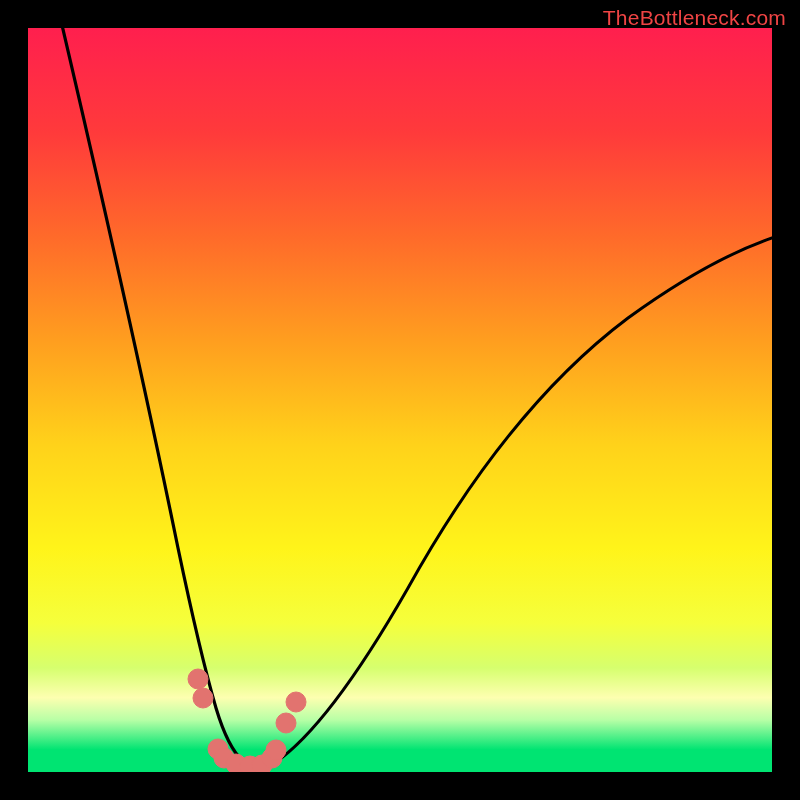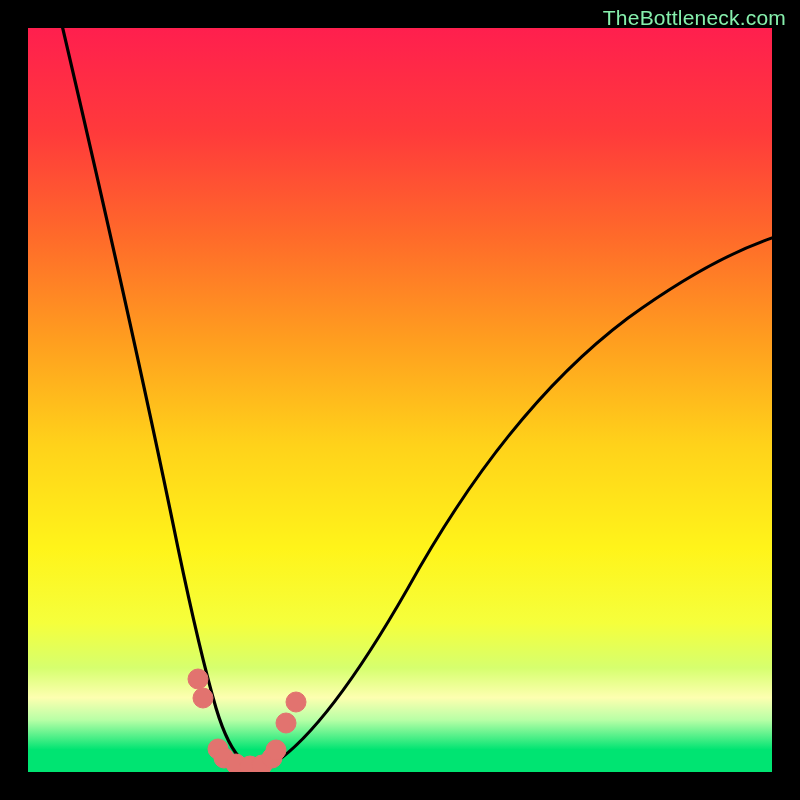--- a/index.html
+++ b/index.html
@@ -43,21 +43,21 @@
       #fdffb0 90%,
       #b8ffa6 93%,
       #00e472 97%,
       #00e472 100%
     );
   }
   .watermark {
     position: absolute;
     top: 6px;
     right: 14px;
-    color: #86efac;
+    color: #ef4444;
     font-size: 21px;
     font-weight: 400;
     letter-spacing: 0.2px;
     user-select: none;
   }
   svg.curves {
     position: absolute;
     inset: 0;
   }
 </style>

